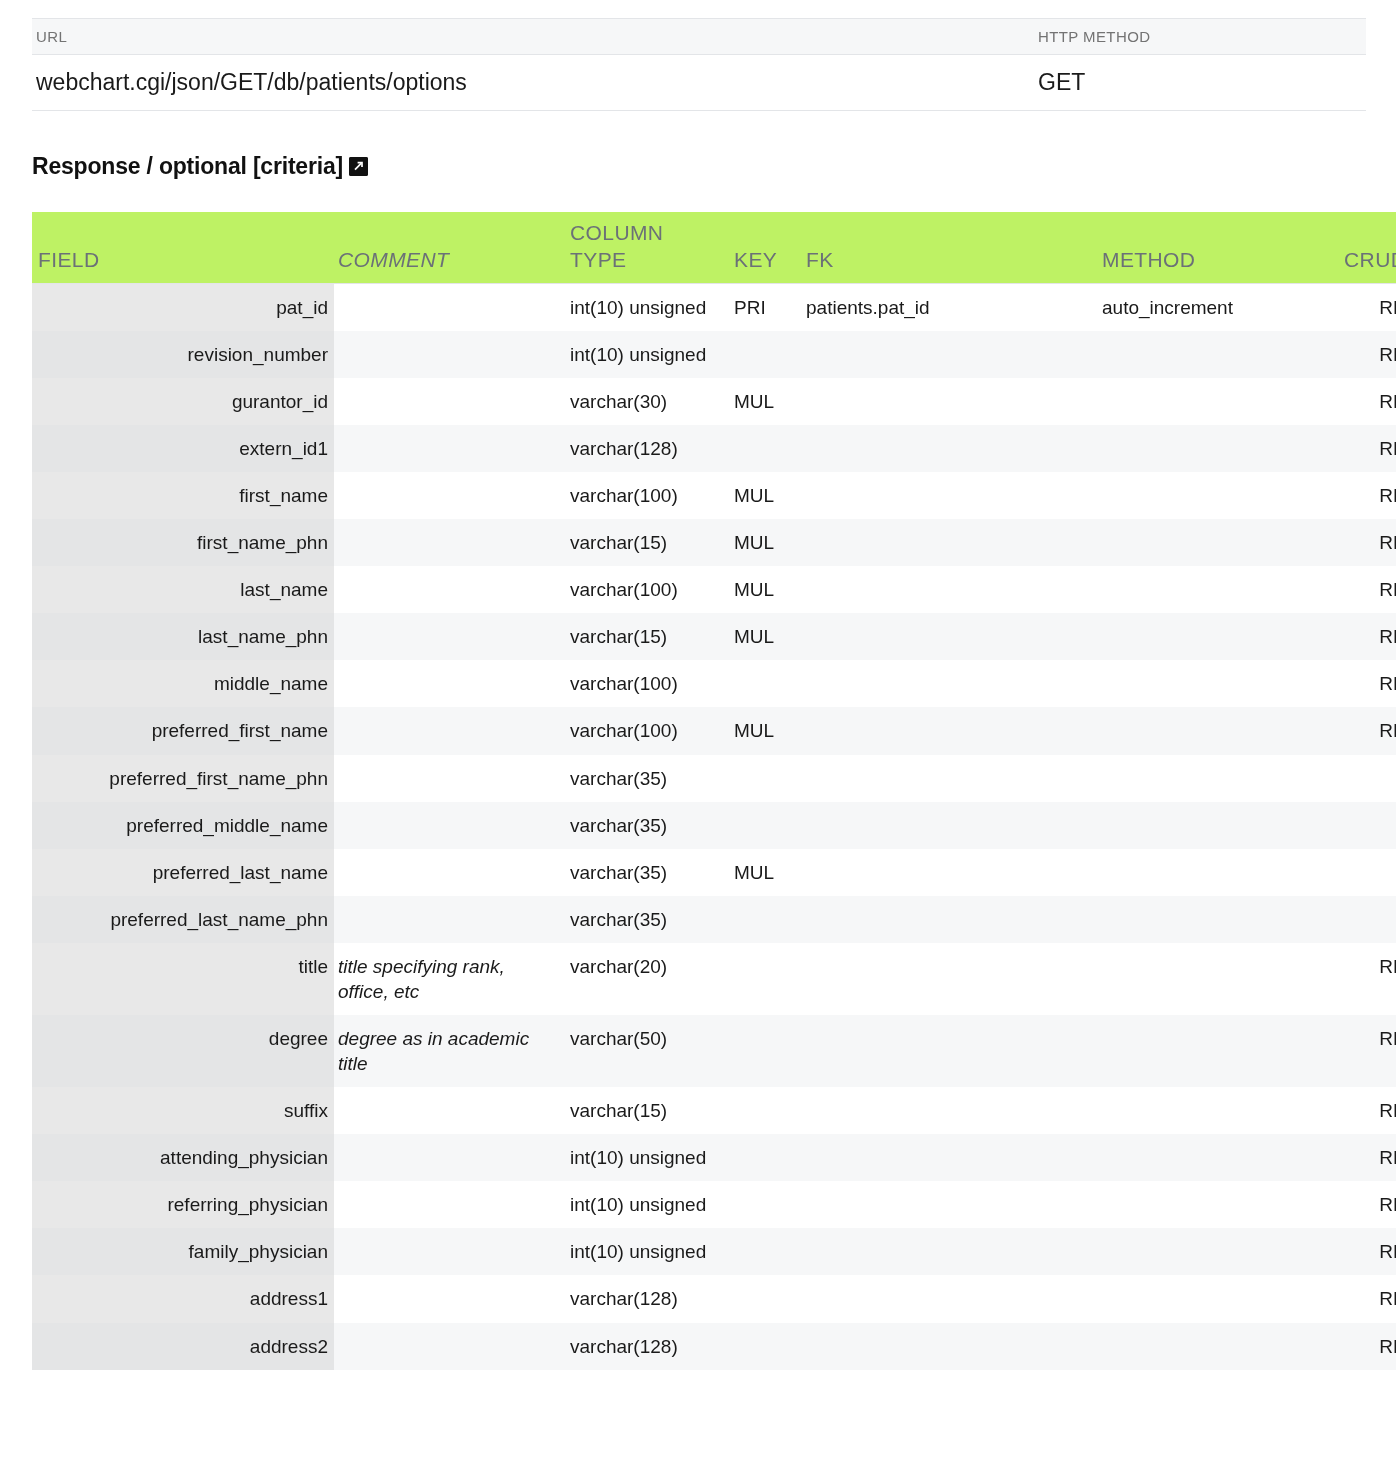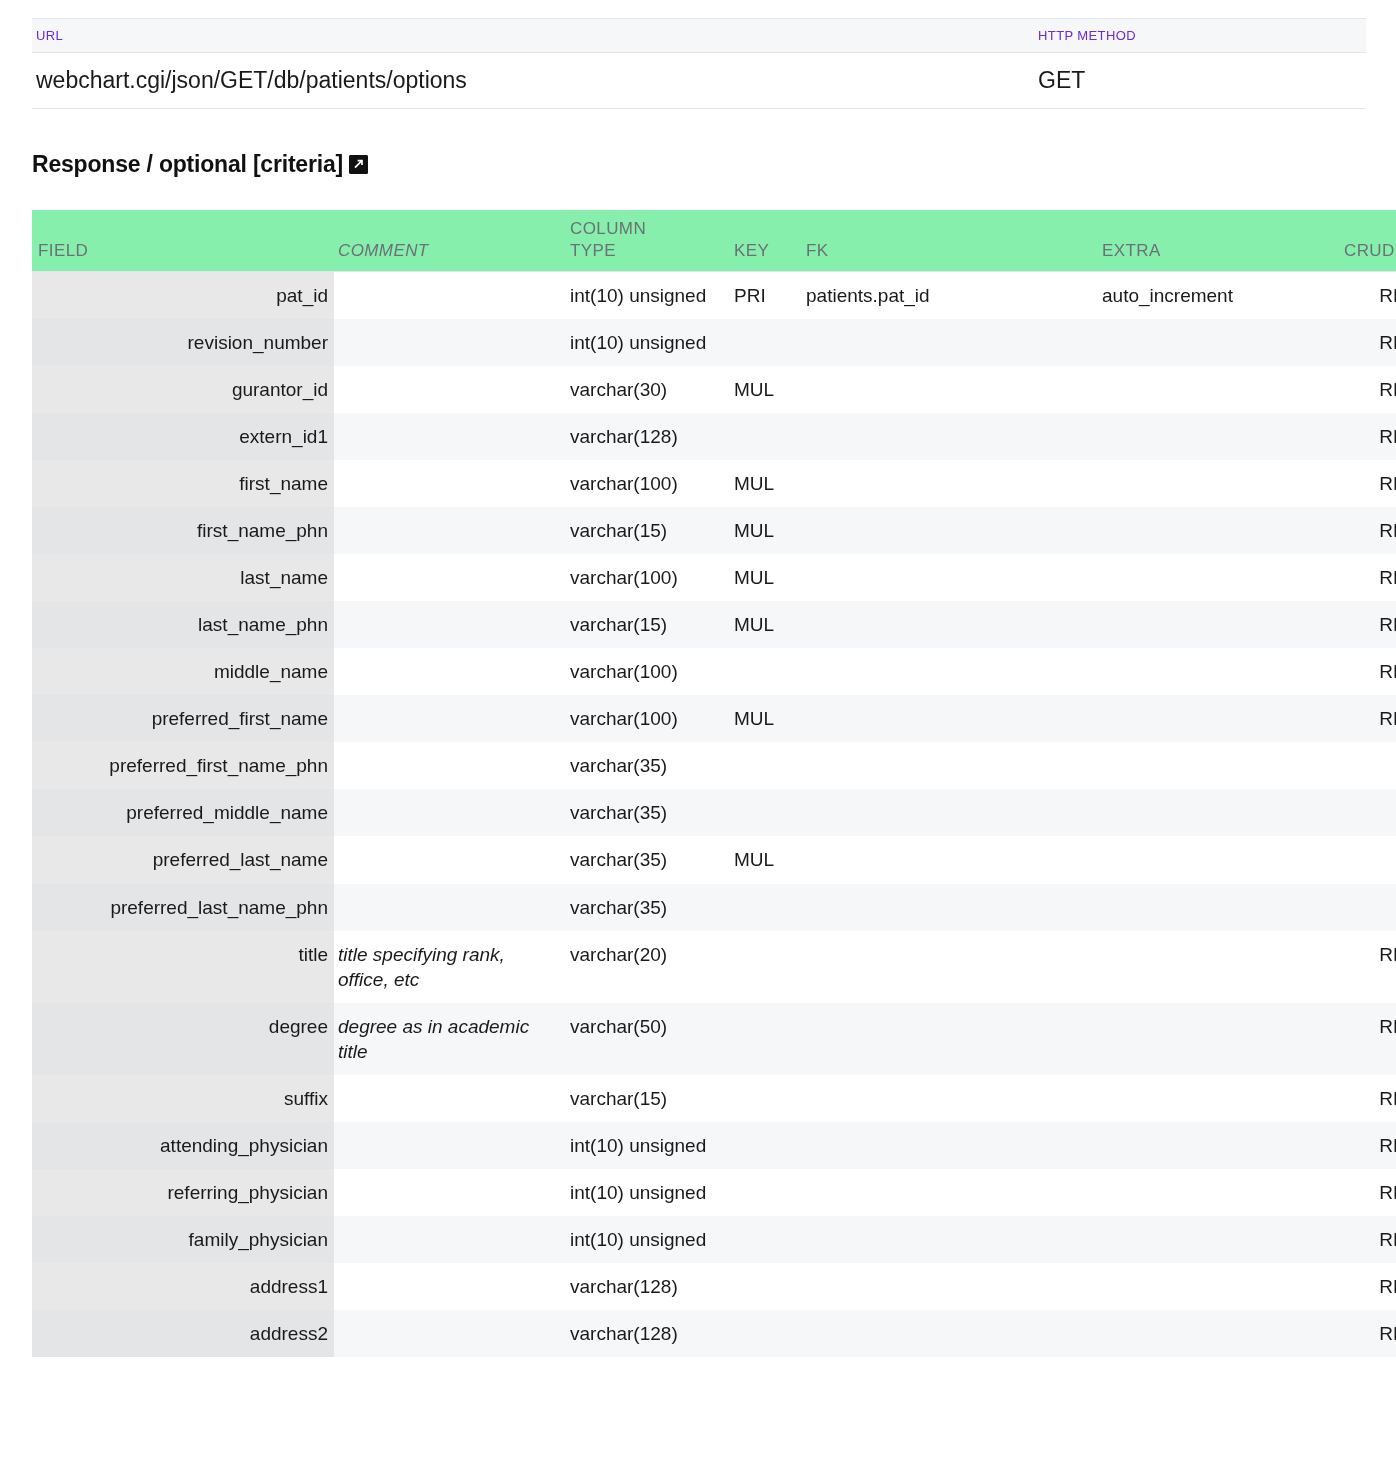--- a/index.html
+++ b/index.html
@@ -52,22 +52,22 @@
 
   table {
     border-collapse: collapse;
     width: 1334px;
     table-layout: fixed;
   }
   
   table.method-table th {
     text-align: left;
     font-weight: normal;
-    font-size: 13px;
-    color: #6d28d9;
+    font-size: 15px;
+    color: #737373;
     letter-spacing: 0.4px;
     padding: 9px 4px 9px 4px;
     background: #f6f7f8;
     border-top: 1px solid #e3e5e8;
     border-bottom: 1px solid #e3e5e8;
   }
   table.method-table td {
     font-size: 23px;
     padding: 14px 4px 14px 4px;
     color: #1a1a1a;
@@ -76,27 +76,27 @@
   }
   table.method-table th.col-url, table.method-table td.col-url { width: 994px; }
 
   
   table.fields-table {
     margin-top: 6px;
   }
   table.fields-table th {
     text-align: left;
     font-weight: normal;
-    font-size: 17px;
+    font-size: 21px;
     color: #6b7177;
     letter-spacing: 0.4px;
     vertical-align: bottom;
     padding: 8px 6px 9px 4px;
     border-bottom: 1px solid #e3e5e8;
-    background: #86efac;
+    background: #bef264;
     line-height: 1.28;
   }
   table.fields-table td {
     font-size: 19px;
     padding: 11px 6px 11px 4px;
     vertical-align: top;
     line-height: 1.32;
     color: #1a1a1a;
   }
   
@@ -150,21 +150,21 @@
     <thead>
       <tr>
         <th class="c-field">FIELD</th>
         <th class="c-comment">COMMENT</th>
         <th class="c-type">
           <span>COLUMN</span><br>
           <span>TYPE</span>
         </th>
         <th class="c-key">KEY</th>
         <th class="c-fk">FK</th>
-        <th class="c-extra">EXTRA</th>
+        <th class="c-extra">METHOD</th>
         <th class="c-crud">CRUD</th>
       </tr>
     </thead>
     <tbody>
         <tr>
           <td class="c-field">pat_id</td>
           <td class="c-comment"></td>
           <td class="c-type">int(10) unsigned</td>
           <td class="c-key">PRI</td>
           <td class="c-fk">patients.pat_id</td>

